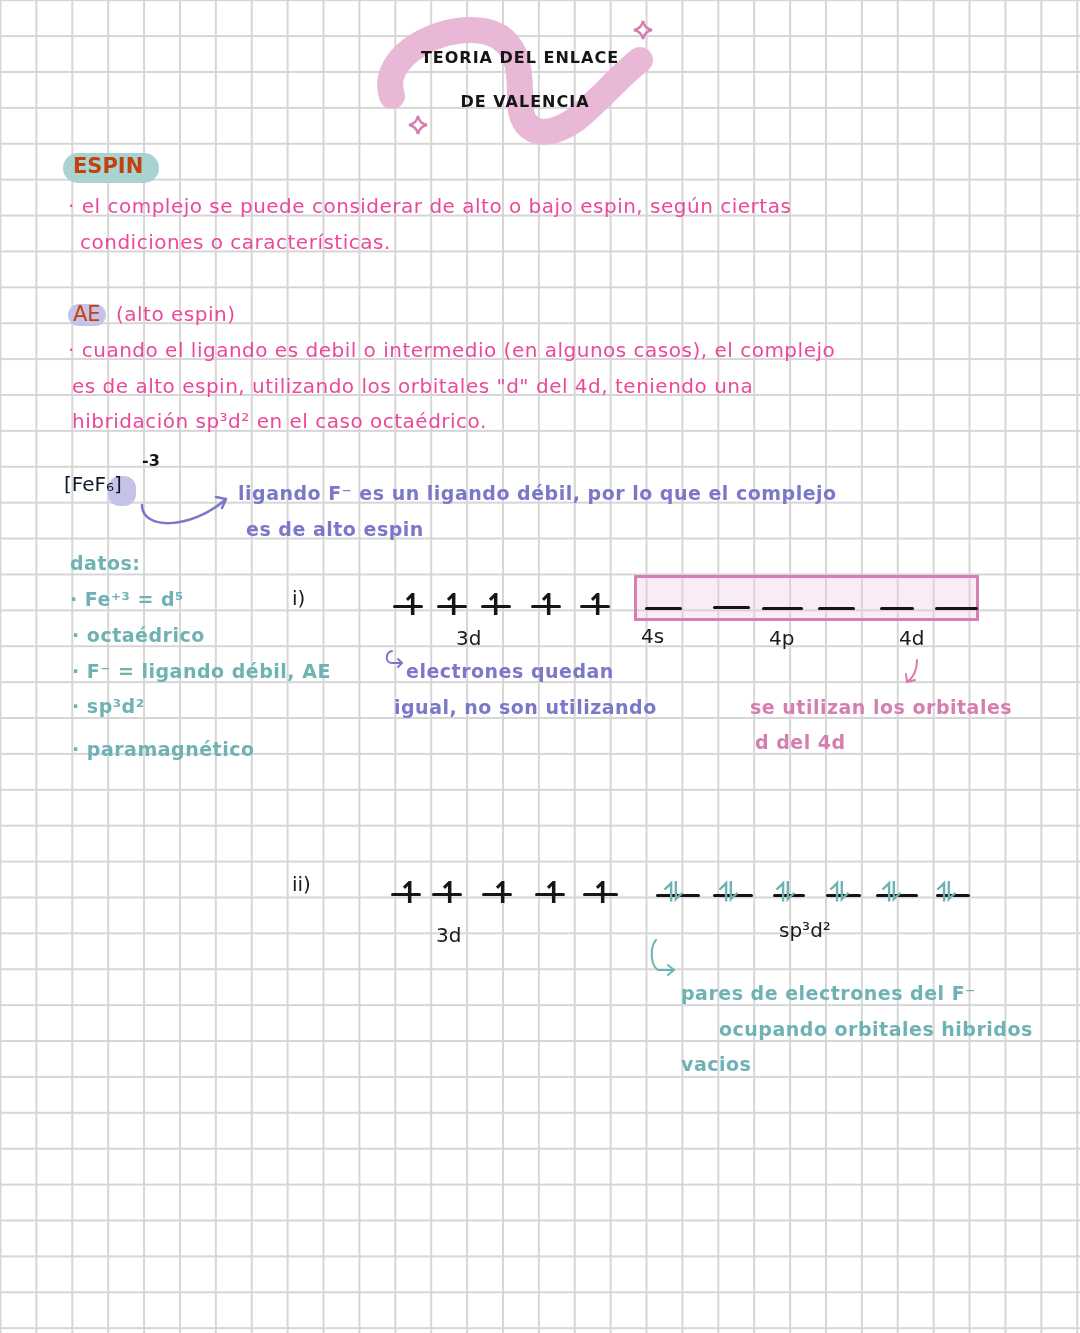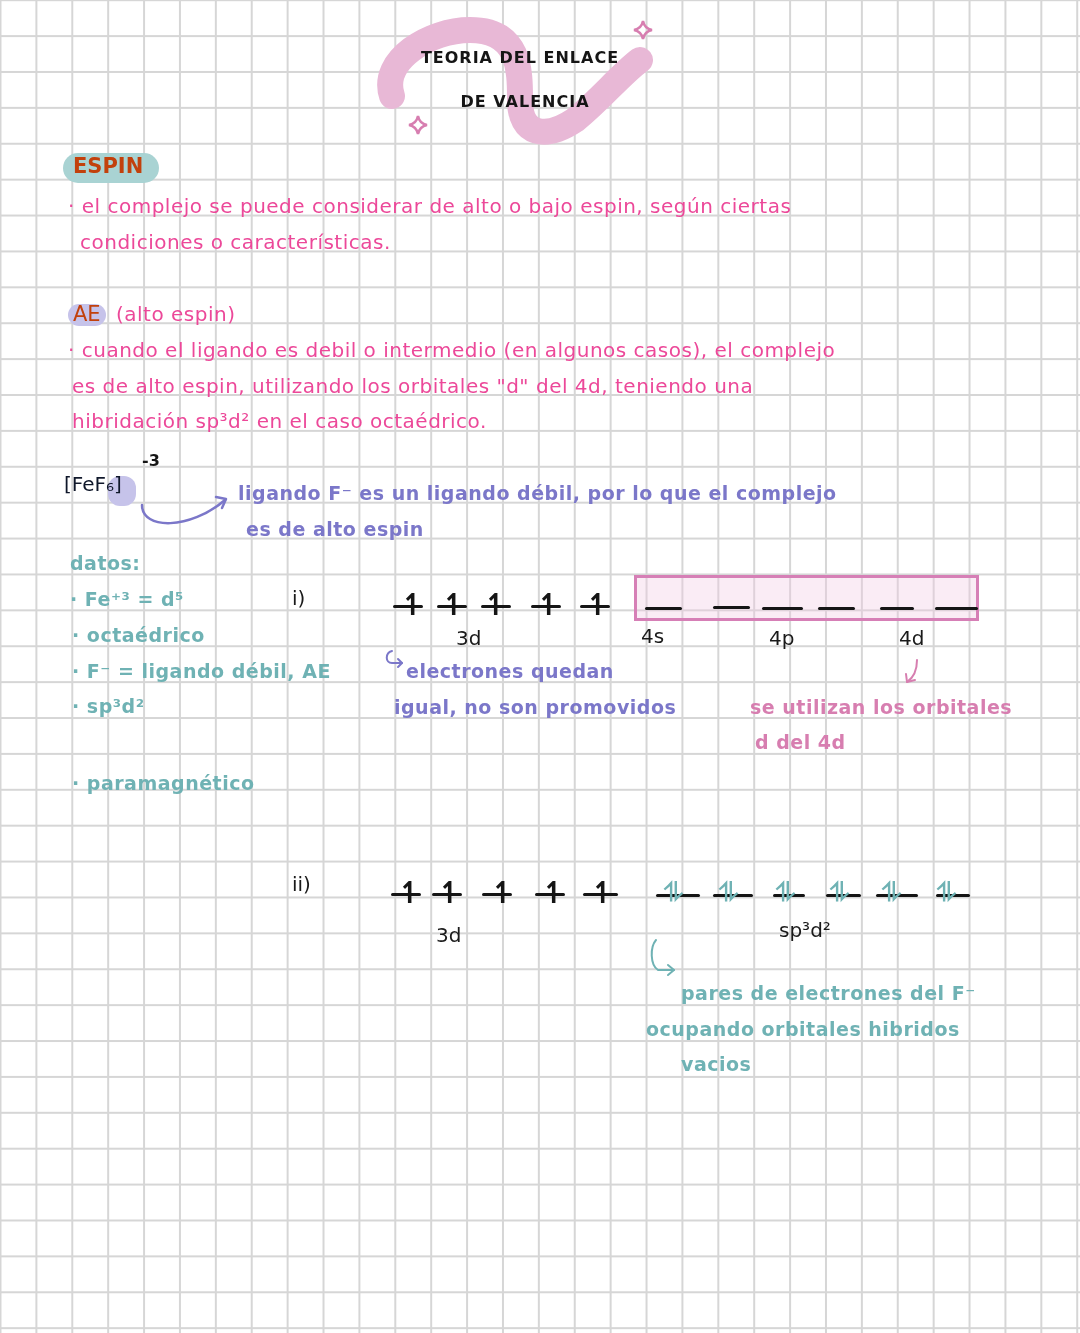--- a/index.html
+++ b/index.html
@@ -76,21 +76,21 @@
   <path d="M86 12 L 96 14 L 92 23" fill="none" stroke="#7b77c9" stroke-width="2.5" stroke-linecap="round" stroke-linejoin="round"></path>
 </svg>
 <div class="abs note purple hand" style="left:238px; top:482px;">ligando F⁻ es un ligando débil, por lo que el complejo</div>
 <div class="abs note purple hand" style="left:236px; top:518px;margin-left:10px;">es de alto espin</div>
 
 <div class="abs note teal hand" style="left:70px; top:552px;">datos:</div>
 <div class="abs note teal hand" style="left:70px; top:588px;">· Fe⁺³ = d⁵</div>
 <div class="abs note teal hand" style="left:72px; top:624px;">· octaédrico</div>
 <div class="abs note teal hand" style="left:72px; top:660px;">· F⁻ = ligando débil, AE</div>
 <div class="abs note teal hand" style="left:72px; top:695px;">· sp³d²</div>
-<div class="abs note teal hand" style="left:72px; top:772px;">· paramagnético</div>
+<div class="abs note teal hand" style="left:72px; top:738px;">· paramagnético</div>
 
 <div class="abs label" style="left:292px; top:586px;">i)</div>
 
 <div>
   <div class="dash" style="left:393px; top:605px; width:30px;"></div>
   <div class="arrow-up" style="left:400px; top:590px;">↿</div>
   <div class="dash" style="left:437px; top:605px; width:30px;"></div>
   <div class="arrow-up" style="left:441px; top:590px;">↿</div>
   <div class="dash" style="left:481px; top:605px; width:30px;"></div>
   <div class="arrow-up" style="left:483px; top:590px;">↿</div>
@@ -111,21 +111,21 @@
 
 <div class="abs label" style="left:641px; top:624px;">4s</div>
 <div class="abs label" style="left:769px; top:626px;">4p</div>
 <div class="abs label" style="left:899px; top:626px;">4d</div>
 
 <svg class="abs" style="left:382px; top:648px;" width="24" height="24" viewBox="0 0 24 24">
   <path d="M10 3 C 3 5, 3 15, 10 15 L 20 15" fill="none" stroke="#7b77c9" stroke-width="2" stroke-linecap="round"></path>
   <path d="M16 11 L 20 15 L 16 19" fill="none" stroke="#7b77c9" stroke-width="2" stroke-linecap="round" stroke-linejoin="round"></path>
 </svg>
 <div class="abs note purple hand" style="left:406px; top:660px;">electrones quedan</div>
-<div class="abs note purple hand" style="left:394px; top:696px;">igual, no son promovidos</div>
+<div class="abs note purple hand" style="left:394px; top:696px;">igual, no son utilizando</div>
 
 <svg class="abs" style="left:901px; top:658px;" width="22" height="28" viewBox="0 0 22 28">
   <path d="M16 2 C 16 12, 12 20, 6 24" fill="none" stroke="#d77eb0" stroke-width="2" stroke-linecap="round"></path>
   <path d="M5 16 L 6 24 L 14 22" fill="none" stroke="#d77eb0" stroke-width="2" stroke-linecap="round" stroke-linejoin="round"></path>
 </svg>
 <div class="abs note pink hand" style="left:750px; top:696px;">se utilizan los orbitales</div>
 <div class="abs note pink hand" style="left:755px; top:731px;">d del 4d</div>
 
 <div class="abs label" style="left:292px; top:872px;">ii)</div>
 
@@ -157,14 +157,14 @@
   <div class="dash" style="left:936px; top:894px; width:34px;"></div>
   <div class="pair" style="left:937px; top:879px;">⥮</div>
 </div>
 <div class="abs label" style="left:779px; top:918px;">sp³d²</div>
 
 <svg class="abs" style="left:648px; top:937px;" width="32" height="40" viewBox="0 0 32 40">
   <path d="M8 3 C 2 10, 2 28, 10 33 L 26 33" fill="none" stroke="#6fb2b4" stroke-width="2" stroke-linecap="round"></path>
   <path d="M20 28 L 26 33 L 20 38" fill="none" stroke="#6fb2b4" stroke-width="2" stroke-linecap="round" stroke-linejoin="round"></path>
 </svg>
 <div class="abs note teal hand" style="left:681px; top:982px;">pares de electrones del F⁻</div>
-<div class="abs note teal hand" style="left:646px; top:1018px;">ocupando orbitales hibridos</div>
+<div class="abs note teal hand" style="left:719px; top:1018px;">ocupando orbitales hibridos</div>
 <div class="abs note teal hand" style="left:681px; top:1053px;">vacios</div>
 
 </body></html>

